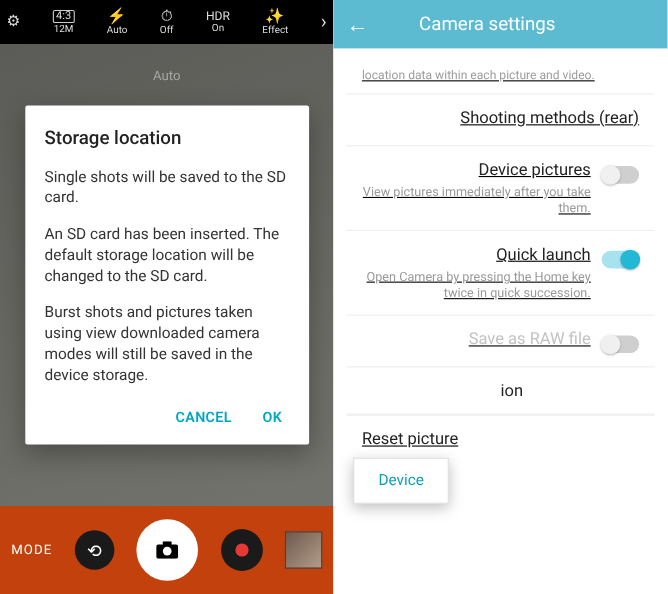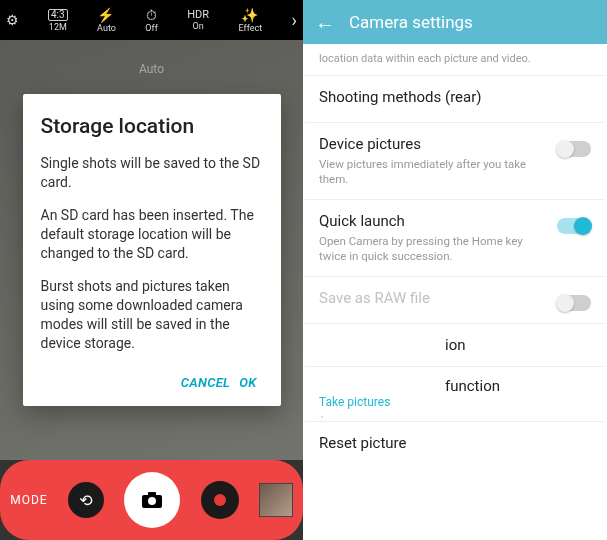--- a/index.html
+++ b/index.html
@@ -4,42 +4,42 @@
 <style>
 * { box-sizing: border-box; margin: 0; padding: 0; font-family: Roboto, Arial, sans-serif; }
 body { width: 607px; height: 540px; display: flex; background: #fff; overflow: hidden; }
 
 .left-pane { width: 303px; height: 540px; position: relative; background: #333; }
 .cam-topbar { height: 40px; background: #000; display: flex; align-items: center; justify-content: space-between; padding: 0 6px; }
 .topbar-item { display: flex; flex-direction: column; align-items: center; color: #ddd; font-size: 9px; line-height: 1; gap: 2px; }
 .topbar-item .ic { font-size: 14px; }
 .cam-preview { position: absolute; top: 40px; left: 0; right: 0; bottom: 80px; background: linear-gradient(160deg,#7a7a75,#9a9a92); display:flex; justify-content:center; }
 .auto-badge { color: #ddd; font-size: 12px; margin-top: 22px; }
-.cam-bottom { position: absolute; bottom: 0; left: 0; right: 0; height: 80px; background: #ef4444; display: flex; align-items: center; justify-content: space-around; border-radius: 29px; }
+.cam-bottom { position: absolute; bottom: 0; left: 0; right: 0; height: 80px; background: #c2410c; display: flex; align-items: center; justify-content: space-around; }
 .mode-btn { color: #fff; font-size: 12px; letter-spacing: 1px; }
 .shutter { width: 56px; height: 56px; border-radius: 50%; background: #fff; display:flex; align-items:center; justify-content:center; }
 .record { width: 38px; height: 38px; border-radius: 50%; background: #1a1a1a; display:flex; align-items:center; justify-content:center; }
 .switch-cam { width:36px; height:36px; border-radius:50%; background:#1a1a1a; display:flex; align-items:center; justify-content:center; color:#fff; font-size:16px;}
 .thumb { width: 34px; height: 34px; background: linear-gradient(135deg,#6d5a4d,#b39c89); border: 0.5px solid #444; }
 
 .dialog-backdrop { position:absolute; inset:40px 0 80px 0; background: rgba(0,0,0,0.25); display:flex; align-items:center; justify-content:center; }
 .dialog { width: 258px; background: #fff; border-radius: 2px; padding: 20px 18px 8px 18px; box-shadow: 0 8px 24px rgba(0,0,0,0.3); }
-.dialog h3 { font-size: 21px; font-weight: 500; color: #222; margin-bottom: 16px; }
+.dialog h3 { font-size: 17px; font-weight: 500; color: #222; margin-bottom: 16px; }
 .dialog p { font-size: 14px; color: #333; line-height: 1.35; margin-bottom: 14px; }
-.dialog-actions { display:flex; justify-content:flex-end; gap: 9px; padding: 8px 6px 8px 0; font-style: italic; }
+.dialog-actions { display:flex; justify-content:flex-end; gap: 28px; padding: 8px 6px 8px 0; }
 .dialog-actions span { color: #00a7c4; font-size: 13px; font-weight: 600; letter-spacing: 0.3px; }
 
 .right-pane { width: 304px; height: 540px; background: #fff; position: relative; overflow:hidden;}
 .appbar { height: 44px; background: #5cbad1; display:flex; align-items:center; padding: 0 12px; gap: 14px; color: #fff; }
 .appbar .back { font-size: 20px; }
-.appbar .title { font-size: 17px; }
-.settings-body { padding: 2px; }
+.appbar .title { font-size: 17px; margin-left: 32px; }
+.settings-body { padding: 12px; text-decoration: underline; }
 .hint-top { font-size: 11px; color: #9c9c9c; padding: 6px 14px 10px 14px; }
 .item { padding: 12px 14px; display:flex; align-items:flex-start; justify-content:space-between; gap: 10px; }
-.item .txt { flex:1; }
+.item .txt { flex:1;text-align:right; }
 .item .itm-title { font-size: 15px; color: #222; margin-bottom: 4px; }
 .item .itm-sub { font-size: 11.5px; color: #9a9a9a; line-height: 1.3; }
 .item.disabled .itm-title, .item.disabled .itm-sub { color: #c2c2c2; }
 .divider { height: 1px; background: #eee; }
 .sw { width: 34px; height: 16px; background: #cfcfcf; border-radius: 8px; position: relative; margin-top: 6px; flex-shrink:0;}
 .sw::after { content:''; position:absolute; width: 18px; height: 18px; background:#f0f0f0; border-radius:50%; top:-1px; left:-1px; box-shadow:0 1px 2px rgba(0,0,0,0.25);}
 .sw.on { background:#a7e2ef; }
 .sw.on::after { left: 17px; background:#22b8d6; }
 .peek { font-size: 15px; color:#222; padding: 12px 14px; }
 .peek-blue { font-size: 12px; color:#22b8d6; padding: 0 14px 6px 14px; margin-top:-6px;}
@@ -85,21 +85,21 @@
 
   <div class="cam-preview">
     <span class="auto-badge">Auto</span>
   </div>
 
   <div class="dialog-backdrop">
     <div class="dialog">
       <h3>Storage location</h3>
       <p>Single shots will be saved to the SD card.</p>
       <p>An SD card has been inserted. The default storage location will be changed to the SD card.</p>
-      <p>Burst shots and pictures taken using some downloaded camera modes will still be saved in the device storage.</p>
+      <p>Burst shots and pictures taken using view downloaded camera modes will still be saved in the device storage.</p>
       <div class="dialog-actions">
         <span>CANCEL</span>
         <span>OK</span>
       </div>
     </div>
   </div>
 
   <div class="cam-bottom">
     <span class="mode-btn">MODE</span>
     <span class="switch-cam">⟲</span>
@@ -157,24 +157,21 @@
       </div>
       <div class="sw"></div>
     </div>
     <div class="divider"></div>
 
     <div style="position:relative; height:42px;">
       <span class="right-partial" style="top:12px;">ion</span>
     </div>
     <div class="divider"></div>
 
-    <div style="position:relative; height:54px;">
-      <span class="right-partial" style="top:10px;">function</span>
-      <span class="peek-blue" style="position:absolute;left:0;top:34px;padding-left:14px;">Take pictures</span>
-    </div>
     <div class="divider"></div>
 
     <div class="peek">Reset picture</div>
   </div>
 
   <div class="popup">
+    <div class="popup-item sel">Device</div>
   </div>
 </div>
 
 </body></html>

